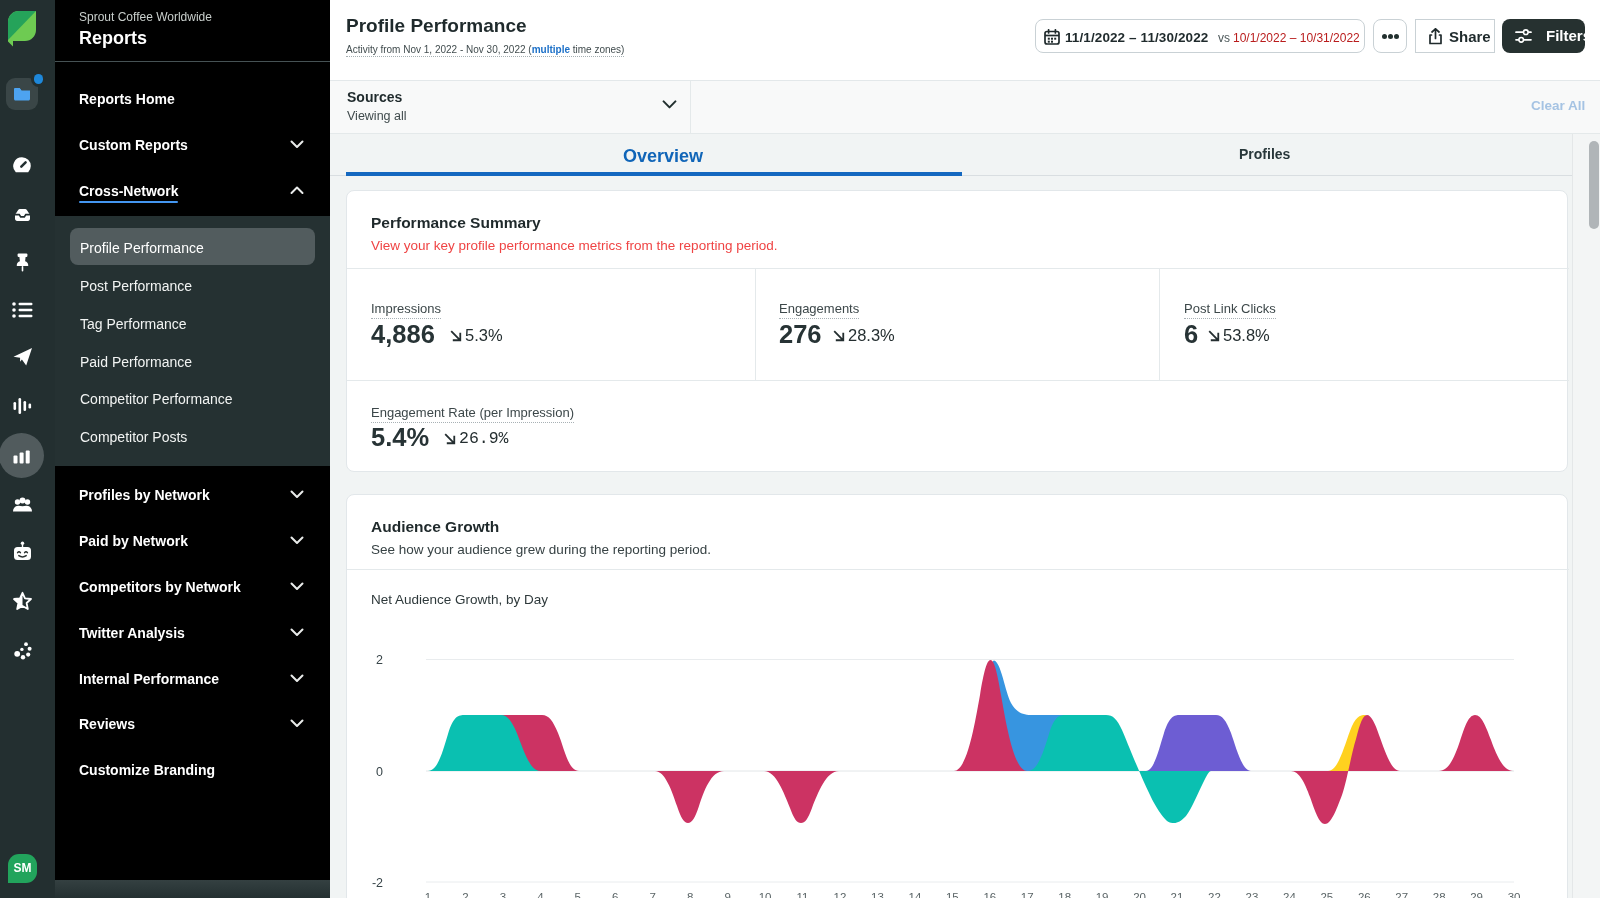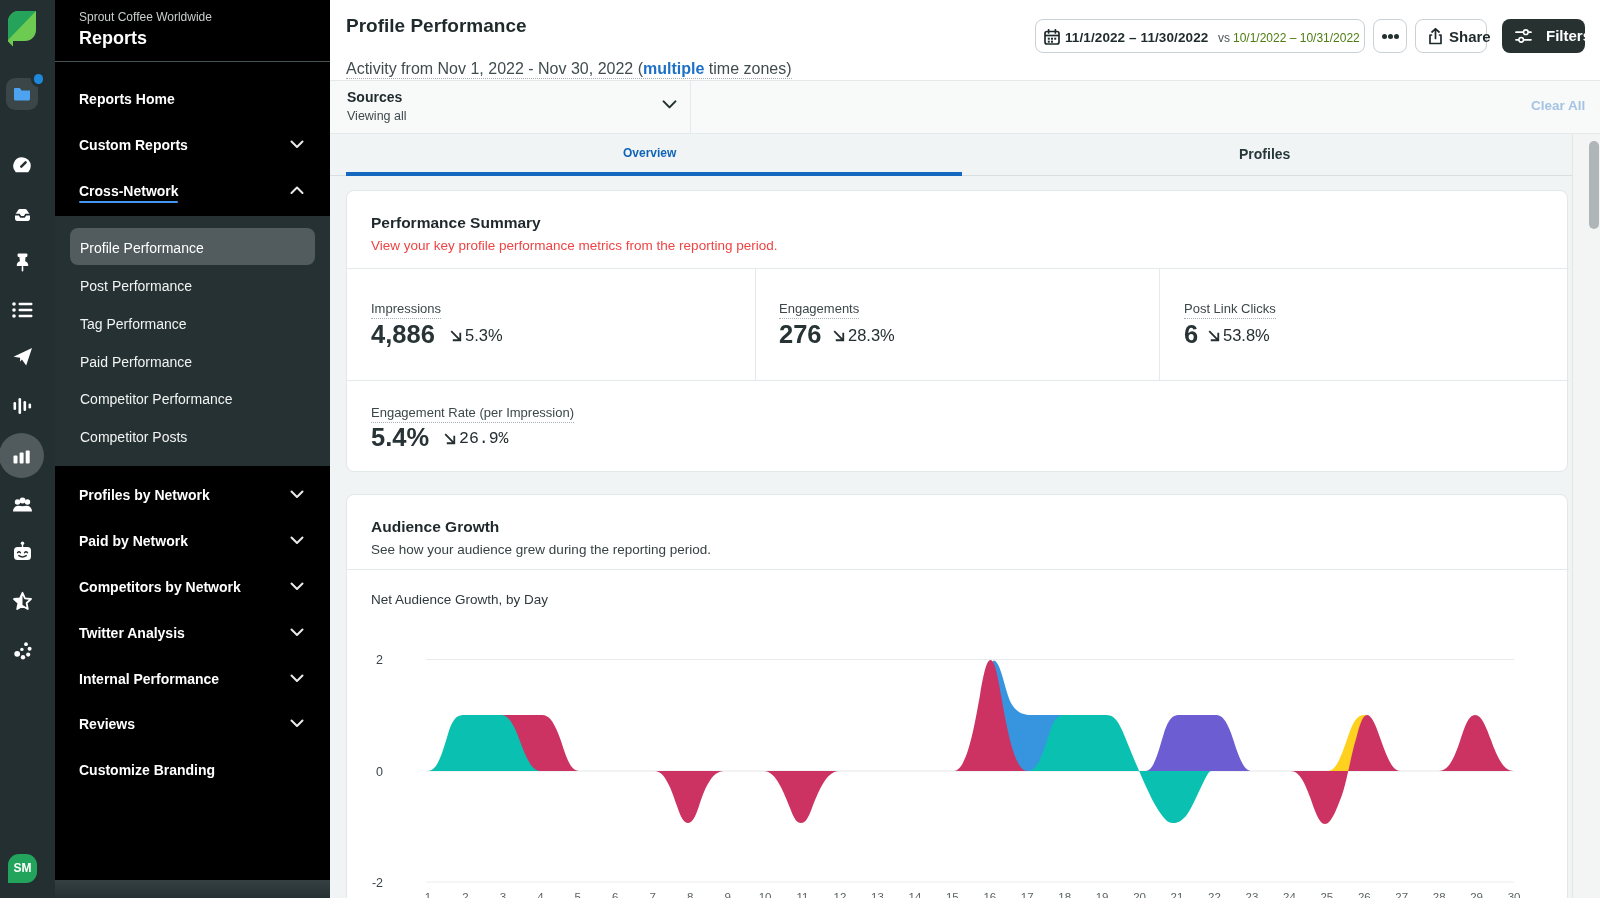--- a/index.html
+++ b/index.html
@@ -139,43 +139,43 @@
     <svg class="abs chev" style="top:719px;" width="14" height="9" viewBox="0 0 14 9">
         <path d="M1.5 1.5 L7 7 L12.5 1.5" fill="none" stroke="#e9ebea" stroke-width="2" stroke-linecap="round" stroke-linejoin="round"></path>
       </svg>
     <div class="abs navbold" style="left:24px;top:762px;">Customize Branding</div>
   </div>
   <div class="abs" style="left:0;top:880px;width:275px;height:18px;background:linear-gradient(#344041,#243031);"></div>
 </div>
 <div id="main">
   <div id="header" class="abs" style="left:0;top:0;width:1270px;height:81px;background:#fff;border-bottom:1px solid #e3e8ea;">
     <div class="abs" style="left:16px;top:15px;font-size:19px;font-weight:bold;color:#1f2a2c;">Profile Performance</div>
-    <div class="abs" style="left:16px;top:60px;font-size:16px;color:#414c4e;"><span style="border-bottom:1px dotted #a5afb2;padding-bottom:1px;">Activity from Nov 1, 2022 - Nov 30, 2022 (<span style="color:#1c70c8;font-weight:bold;">multiple</span> time zones)</span></div>
+    <div class="abs" style="left:16px;top:44px;font-size:10px;color:#414c4e;"><span style="border-bottom:1px dotted #a5afb2;padding-bottom:1px;">Activity from Nov 1, 2022 - Nov 30, 2022 (<span style="color:#1c70c8;font-weight:bold;">multiple</span> time zones)</span></div>
     <div class="abs" style="left:705px;top:19px;width:330px;height:34px;border:1px solid #c9d1d5;border-radius:8px;background:#fff;">
       <svg class="abs" style="left:8px;top:9px;" width="16" height="16" viewBox="0 0 16 16">
           <rect x="1" y="2.5" width="14" height="12.5" rx="2" fill="none" stroke="#1f2a2c" stroke-width="1.7"></rect>
           <path d="M1 6.5 L15 6.5" stroke="#1f2a2c" stroke-width="1.7"></path>
           <path d="M4.6 0.8 L4.6 4" stroke="#1f2a2c" stroke-width="1.7" stroke-linecap="round"></path>
           <path d="M11.4 0.8 L11.4 4" stroke="#1f2a2c" stroke-width="1.7" stroke-linecap="round"></path>
           <rect x="3.8" y="8.7" width="2" height="2" fill="#1f2a2c"></rect>
           <rect x="7" y="8.7" width="2" height="2" fill="#1f2a2c"></rect>
           <rect x="10.2" y="8.7" width="2" height="2" fill="#1f2a2c"></rect>
           <rect x="3.8" y="11.7" width="2" height="2" fill="#1f2a2c"></rect>
           <rect x="7" y="11.7" width="2" height="2" fill="#1f2a2c"></rect>
         </svg>
       <span class="abs" style="left:29px;top:10px;font-size:13.5px;font-weight:bold;letter-spacing:0.1px;color:#1f2a2c;white-space:nowrap;">11/1/2022 – 11/30/2022</span>
       <span class="abs" style="left:182px;top:11px;font-size:12px;color:#4c5759;">vs</span>
-      <span class="abs" style="left:197px;top:11px;font-size:12px;color:#4d7c0f;white-space:nowrap;">10/1/2022 – 10/31/2022</span>
+      <span class="abs" style="left:197px;top:11px;font-size:12px;color:#b91c1c;white-space:nowrap;">10/1/2022 – 10/31/2022</span>
     </div>
     <div class="abs" style="left:1043px;top:19px;width:34px;height:34px;border:1px solid #c9d1d5;border-radius:8px;background:#fff;">
       <div class="abs" style="left:8px;top:14px;width:5px;height:5px;border-radius:50%;background:#22302f;"></div>
       <div class="abs" style="left:14px;top:14px;width:5px;height:5px;border-radius:50%;background:#22302f;"></div>
       <div class="abs" style="left:20px;top:14px;width:5px;height:5px;border-radius:50%;background:#22302f;"></div>
     </div>
-    <div class="abs" style="left:1085px;top:19px;width:72px;height:34px;border:1px solid #c9d1d5;border-radius:8px;background:#fff;">
+    <div class="abs" style="left:1085px;top:19px;width:80px;height:34px;border:1px solid #c9d1d5;border-radius:0;background:#fff;">
       <svg class="abs" style="left:12px;top:8px;" width="15" height="17" viewBox="0 0 15 17">
           <path d="M7.5 1 L7.5 10.5" stroke="#1f2a2c" stroke-width="1.7" stroke-linecap="round"></path>
           <path d="M4 4 L7.5 0.8 L11 4" fill="none" stroke="#1f2a2c" stroke-width="1.7" stroke-linecap="round" stroke-linejoin="round"></path>
           <path d="M3.5 7 L2 7 L2 15.5 L13 15.5 L13 7 L11.5 7" fill="none" stroke="#1f2a2c" stroke-width="1.7" stroke-linecap="round" stroke-linejoin="round"></path>
         </svg>
       <span class="abs" style="left:33px;top:8px;font-size:15px;font-weight:bold;color:#1f2a2c;">Share</span>
     </div>
     <div class="abs" style="left:1172px;top:19px;width:83px;height:34px;border-radius:8px;background:#263130;">
       <svg class="abs" style="left:13px;top:9px;" width="17" height="16" viewBox="0 0 17 16">
           <path d="M1 4.2 L16 4.2" stroke="#fff" stroke-width="1.7" stroke-linecap="round"></path>
@@ -189,21 +189,21 @@
   <div id="sources" class="abs" style="left:0;top:81px;width:1270px;height:53px;background:#f8f9f9;border-bottom:1px solid #e4e9ea;">
     <div class="abs" style="left:17px;top:8px;font-size:14px;font-weight:bold;color:#1f2a2c;">Sources</div>
     <div class="abs" style="left:17px;top:28px;font-size:12.5px;color:#3f4a4c;">Viewing all</div>
     <svg class="abs" style="left:332px;top:19px;" width="15" height="9" viewBox="0 0 15 9">
         <path d="M1.6 1.4 L7.5 7.4 L13.4 1.4" fill="none" stroke="#22302f" stroke-width="2" stroke-linecap="round" stroke-linejoin="round"></path>
       </svg>
     <div class="abs" style="left:360px;top:0;width:1px;height:53px;background:#e4e9ea;"></div>
     <div class="abs" style="left:1201px;top:17px;font-size:13.5px;font-weight:bold;color:#a5c3e3;">Clear All</div>
   </div>
   <div id="tabs" class="abs" style="left:0;top:134px;width:1270px;height:42px;background:#f1f4f4;border-bottom:1px solid #d9dee1;">
-    <div class="abs" style="left:293px;top:12px;font-size:12px;font-weight:bold;color:#1065b8;">Overview</div>
+    <div class="abs" style="left:293px;top:12px;font-size:18px;font-weight:bold;color:#1065b8;">Overview</div>
     <div class="abs" style="left:16px;top:38px;width:616px;height:4px;background:#1468c0;"></div>
     <div class="abs" style="left:909px;top:12px;font-size:14px;font-weight:bold;color:#28373a;">Profiles</div>
   </div>
   <div id="card1" class="abs" style="left:16px;top:190px;width:1222px;height:282px;background:#fff;border:1px solid #e2e7ea;border-radius:8px;">
     <div class="abs" style="left:24px;top:23px;font-size:15.5px;font-weight:bold;color:#1f292b;">Performance Summary</div>
     <div class="abs" style="left:24px;top:47px;font-size:13.5px;color:#ef4444;">View your key profile performance metrics from the reporting period.</div>
     <div class="abs" style="left:0;top:77px;width:1222px;height:1px;background:#e4e9eb;"></div>
     <div class="abs" style="left:408px;top:78px;width:1px;height:111px;background:#e4e9eb;"></div>
     <div class="abs" style="left:812px;top:78px;width:1px;height:111px;background:#e4e9eb;"></div>
     <div class="abs" style="left:0;top:189px;width:1222px;height:1px;background:#e4e9eb;"></div>

